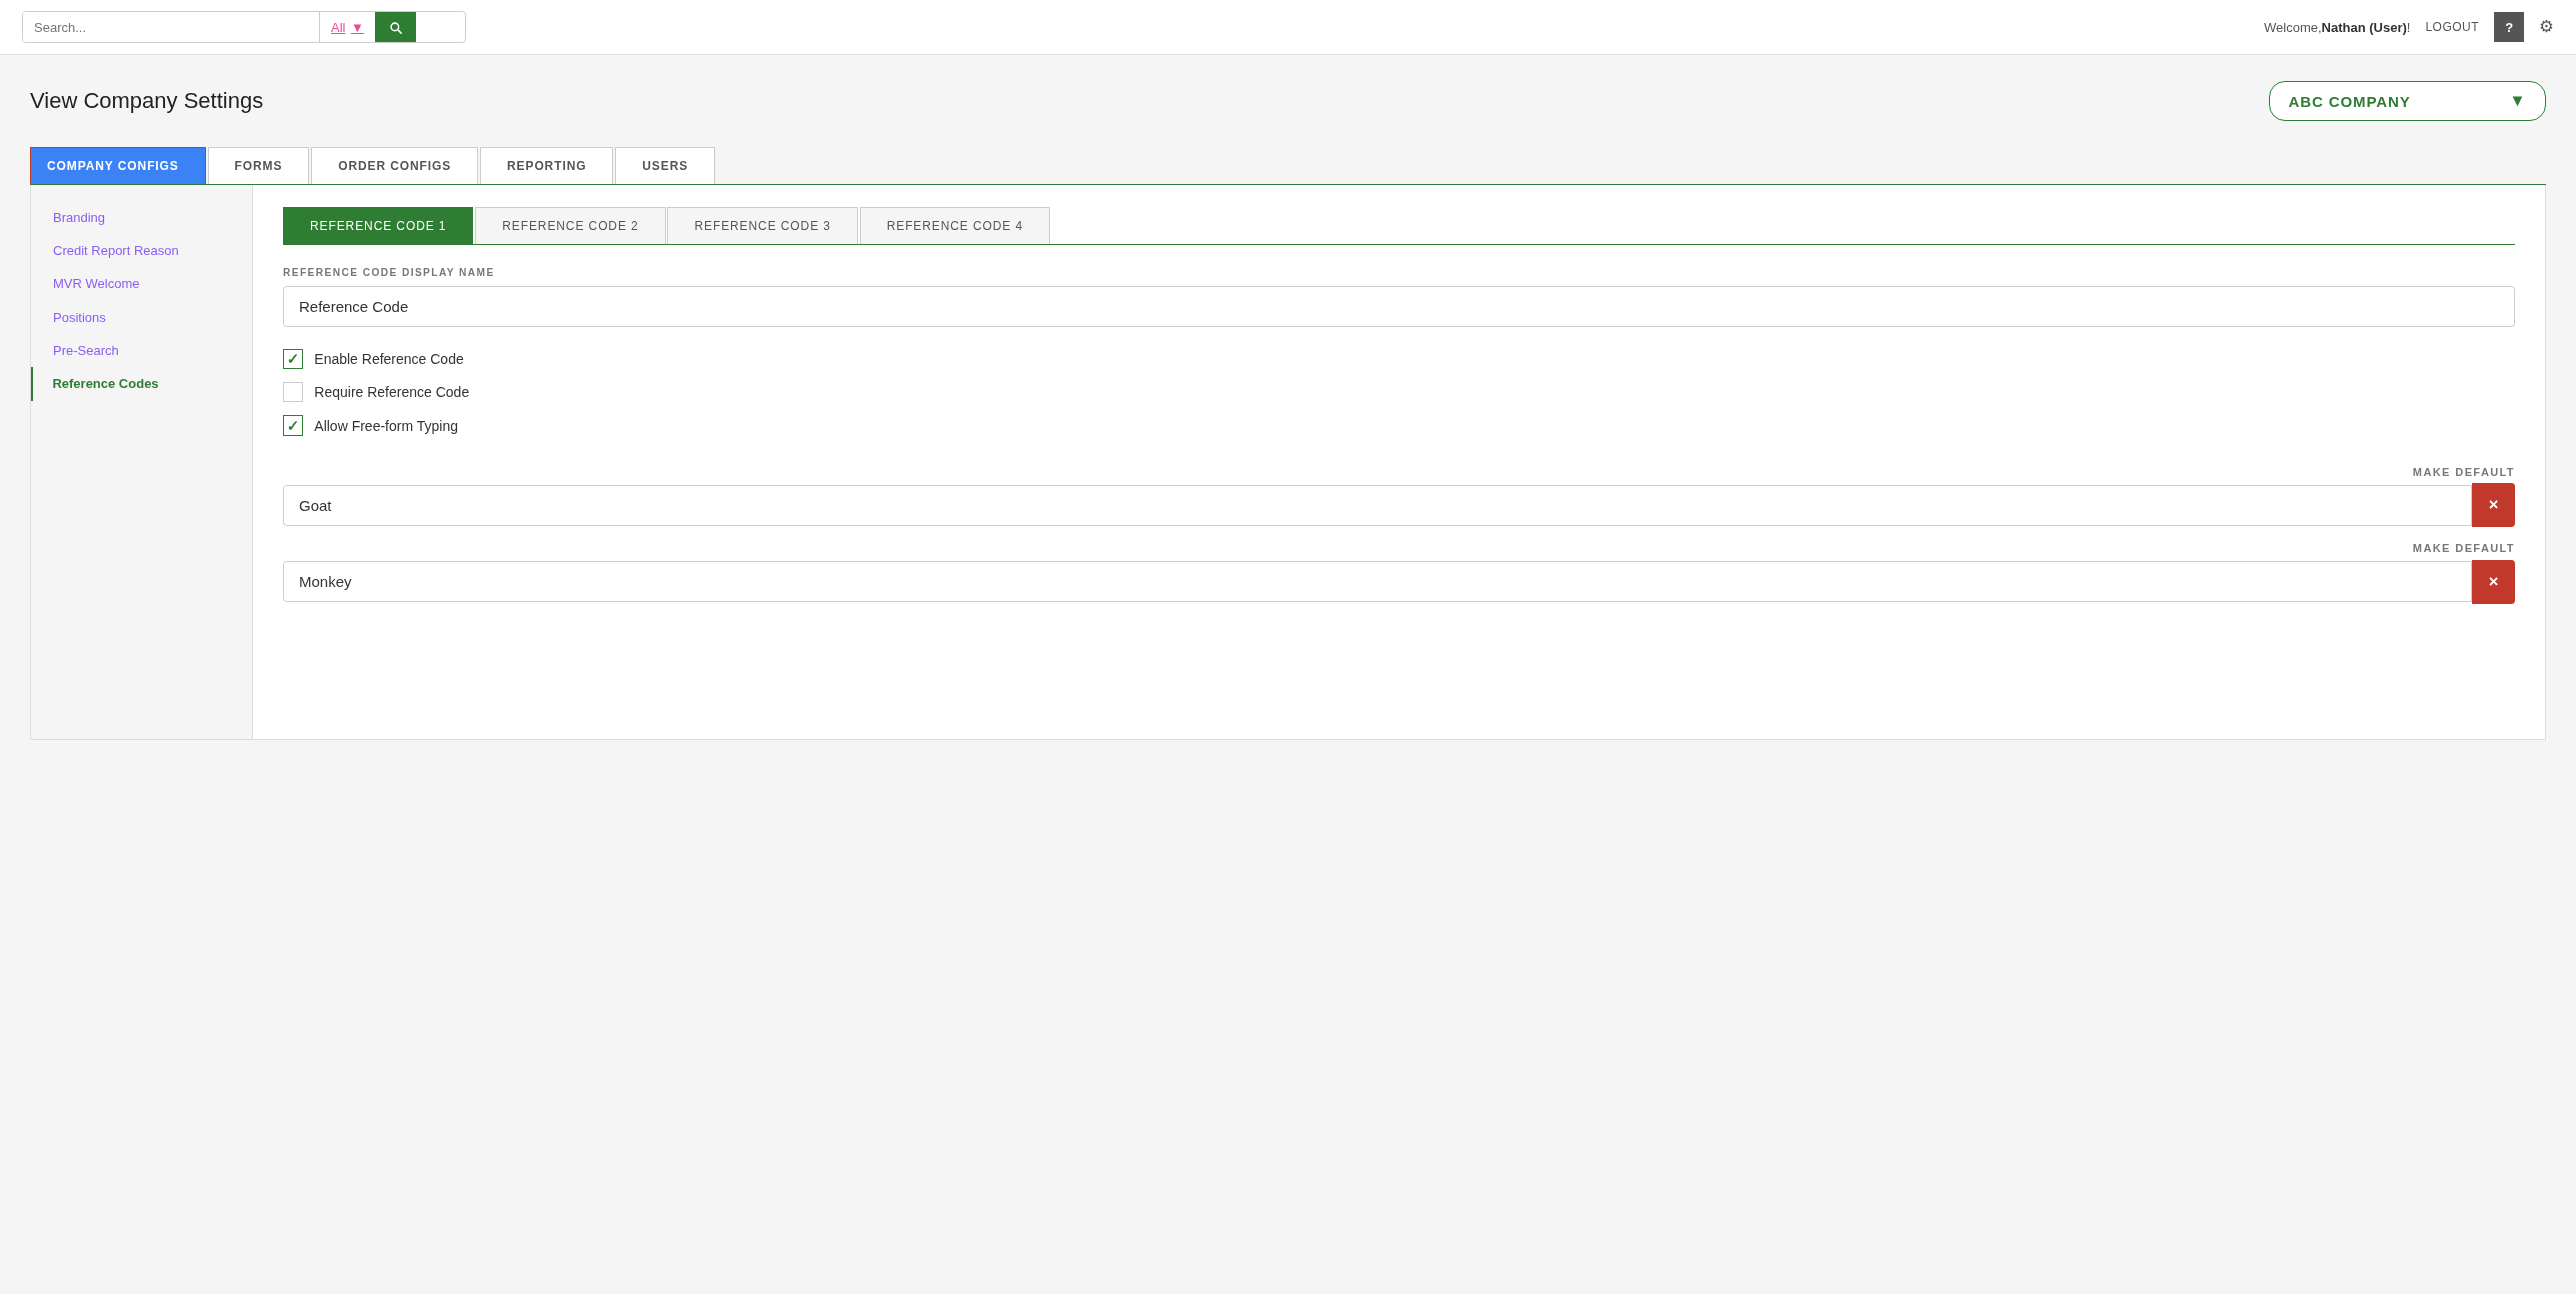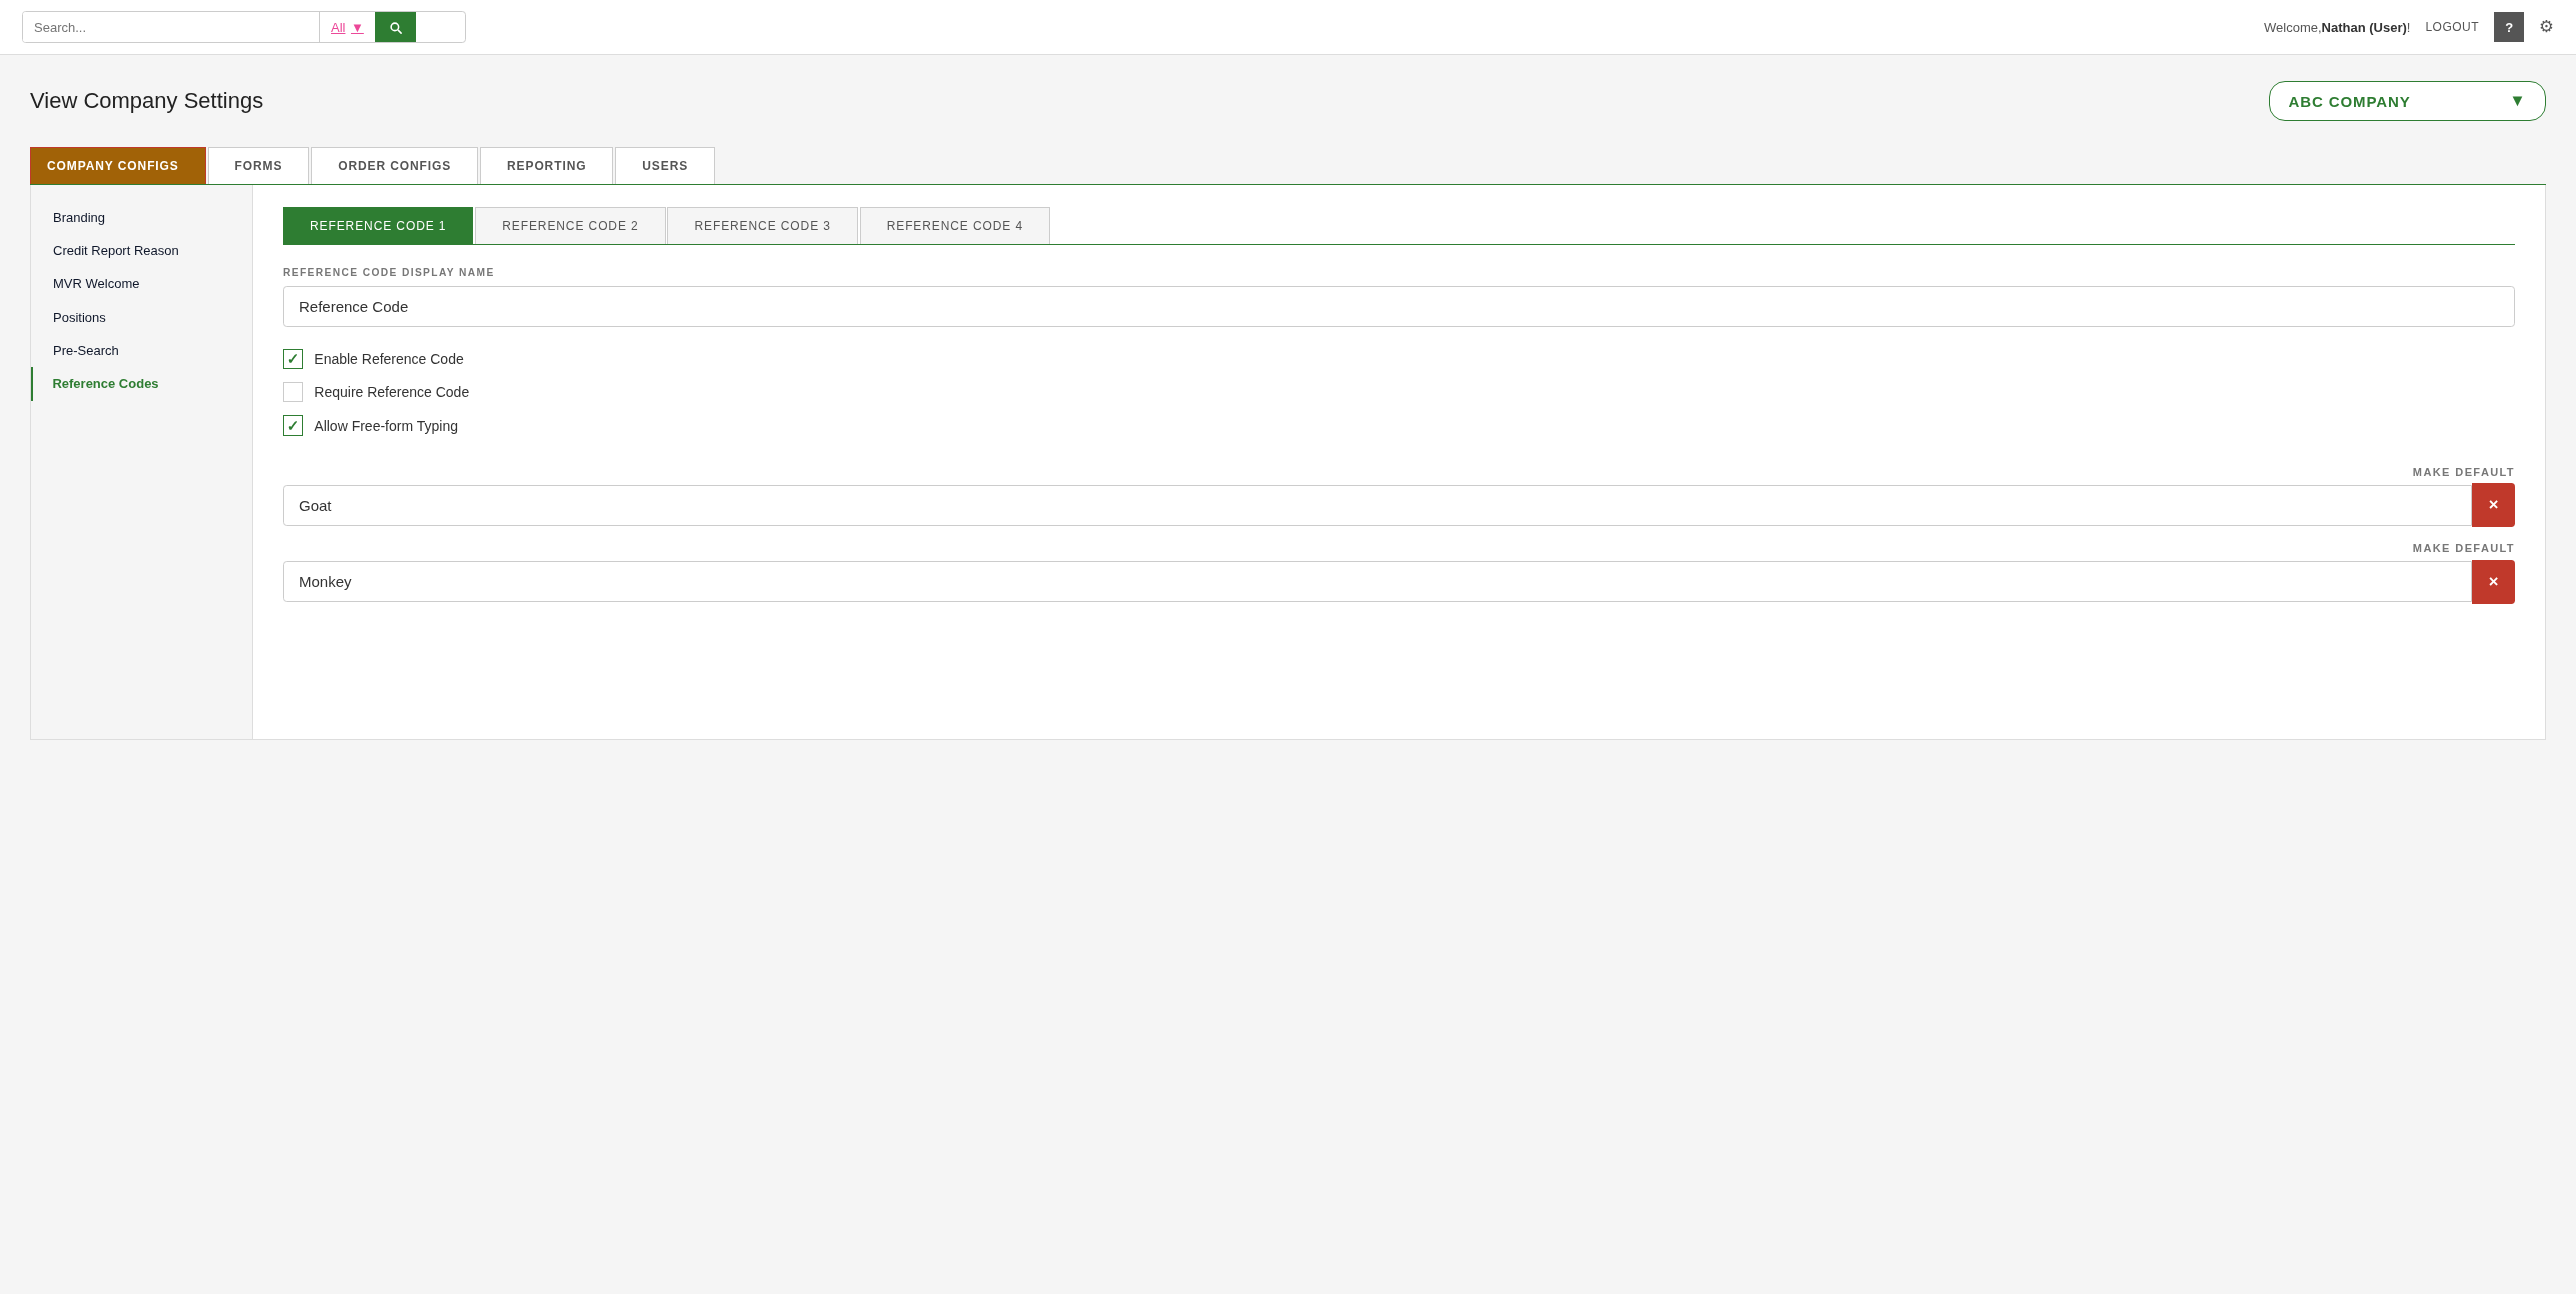--- a/index.html
+++ b/index.html
@@ -136,21 +136,21 @@
       letter-spacing: 0.9px;
       cursor: pointer;
       text-transform: uppercase;
       border: 0.9px solid #ccc;
       border-bottom: none;
       background: #fff;
       color: #555;
       margin-right: 1.8px;
     }
     .main-tab.active {
-      background: #a16207;
+      background: #3b82f6;
       color: #fff;
       border: 1.8px solid #c0392b;
       border-bottom: none;
       padding-left: 16px;
     }
 
     
     .content-area {
       display: flex;
       background: #fff;
@@ -163,21 +163,21 @@
     .sidebar {
       width: 222px;
       background: #f5f5f5;
       border-right: 0.9px solid #ddd;
       padding: 15px 0;
     }
     .sidebar-item {
       padding: 9.2px 22px;
       font-size: 13px;
       cursor: pointer;
-      color: #0f172a;
+      color: #8b5cf6;
     }
     .sidebar-item.active {
       color: #2e7d32;
       font-weight: bold;
       border-left: 2.8px solid #2e7d32;
       padding-left: 19.4px;
     }
 
     
     .main-content {

